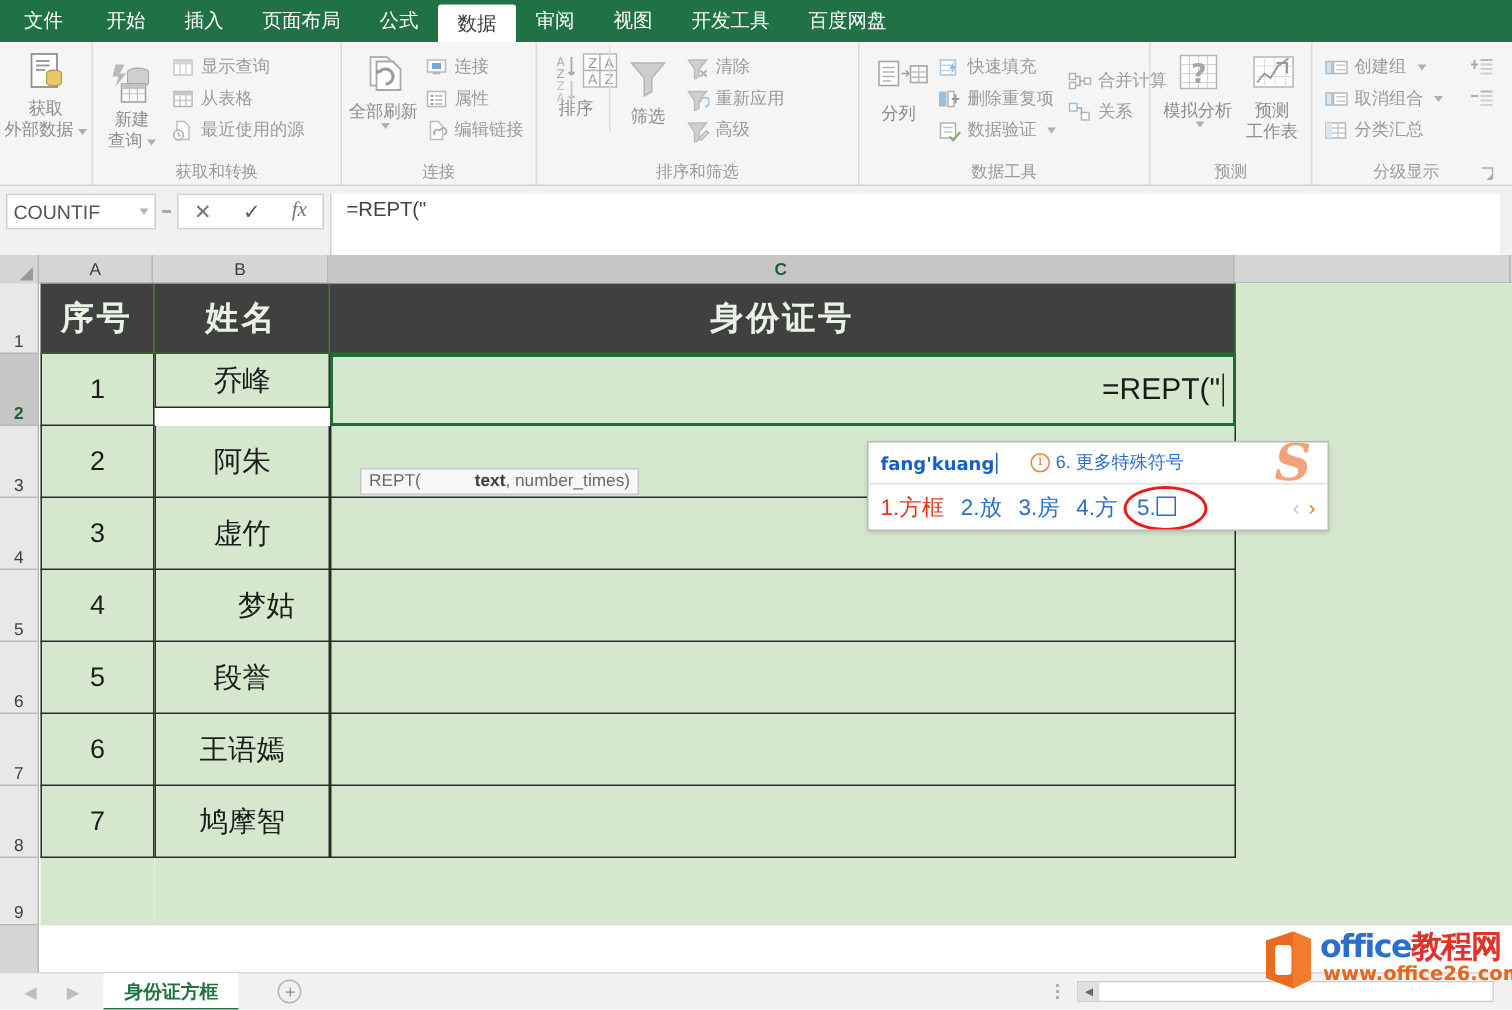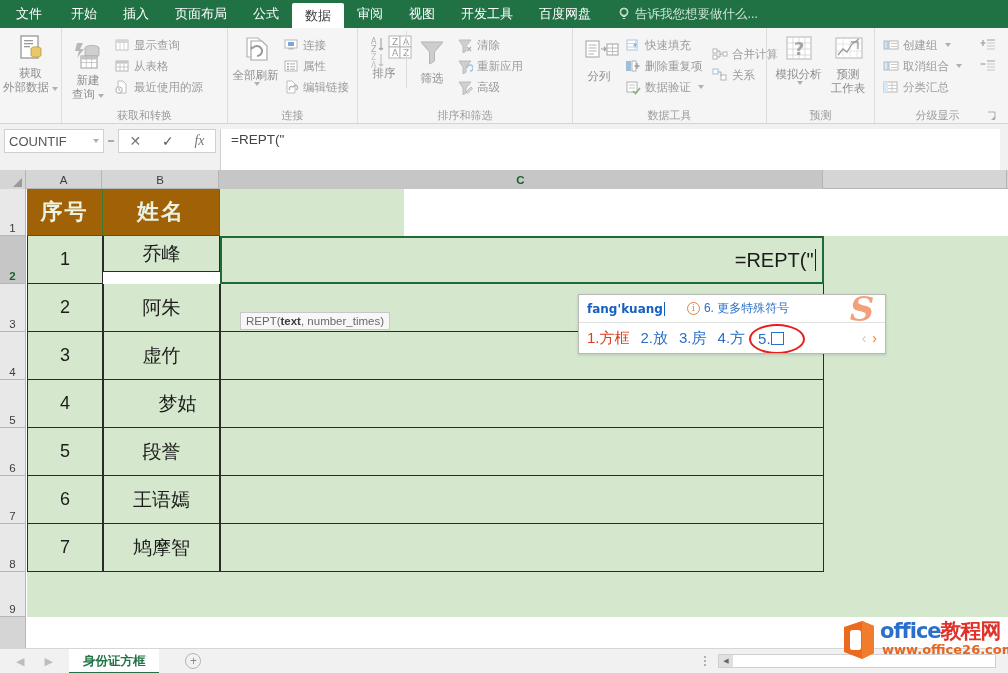--- a/index.html
+++ b/index.html
@@ -148,21 +148,21 @@
     background: #ffffff;
   }
   .row { display: flex; }
   .cell {
     border-right: 1px solid #b9d5ab; border-bottom: 1px solid #b9d5ab;
     display: flex; align-items: center; justify-content: center;
     background: #d5e8cd; flex: 0 0 auto; overflow: hidden;
   }
   .cell.empty-bg { background: #d5e8cd; border-right: none; border-bottom: none; }
   .cell.hdr {
-    background: #a16207; color: #e9f2e4; font-size: 22px; font-weight: bold;
+    background: #404040; color: #e9f2e4; font-size: 22px; font-weight: bold;
     border-right: 1px solid #3f7a2a; border-bottom: 1px solid #2f6b1f;
     letter-spacing: 2px;
   }
   .cell.data {
     font-size: 19px; color: #1c1c1c;
     border-right: 1px solid #2b2b2b; border-bottom: 1px solid #2b2b2b;
     border-left: 1px solid #2b2b2b;
   }
   .cell.dataA { font-size: 18px; }
   .cell.blank { background: #d5e8cd; border: none; }
@@ -176,21 +176,21 @@
     background: #222; margin-left: 1px; vertical-align: middle;
   }
 
   
   .fn-tip {
     position: absolute; left: 240px; top: 312px;
     background: #f7f7f7; border: 1px solid #c8c8c8;
     font-size: 11.5px; color: #6a6a6a; padding: 2px 5px;
     white-space: nowrap; z-index: 40;
   }
-  .fn-tip b { color: #3d3d3d; }
+  .fn-tip b { color: #3d3d3d; padding-left: 36px; }
 
   
   .ime {
     position: absolute; left: 578px; top: 294px; width: 308px; height: 60px;
     background: #ffffff; border: 1px solid #b9b9b9; z-index: 60;
     box-shadow: 0 1px 3px rgba(0,0,0,.15);
     display: flex; flex-direction: column; overflow: hidden;
   }
   .ime-top {
     height: 28px; display: flex; align-items: center;
@@ -301,31 +301,20 @@
     <div class="tab file">文件</div>
     <div class="tab">开始</div>
     <div class="tab">插入</div>
     <div class="tab">页面布局</div>
     <div class="tab">公式</div>
     <div class="tab active">数据</div>
     <div class="tab">审阅</div>
     <div class="tab">视图</div>
     <div class="tab">开发工具</div>
     <div class="tab">百度网盘</div>
-    <div class="tellme">
-      <span class="bulb">
-        <svg width="12" height="14" viewBox="0 0 12 14">
-            <path d="M6 1 A4 4 0 0 1 6 9 M6 1 A4 4 0 0 0 6 9" fill="none" stroke="#cfe3d6" stroke-width="1"></path>
-            <circle cx="6" cy="5" r="3.4" fill="none" stroke="#cfe3d6" stroke-width="1"></circle>
-            <rect x="4.4" y="9" width="3.2" height="1" fill="#cfe3d6"></rect>
-            <rect x="4.8" y="11" width="2.4" height="1" fill="#cfe3d6"></rect>
-          </svg>
-      </span>
-      <span>告诉我您想要做什么...</span>
-    </div>
   </div>
 
   <div class="ribbon">
 
     <div class="rgroup" style="width:62px;">
       <div class="rgroup-body" style="justify-content:center;">
         <div class="bigbtn">
           <span class="bigico">
             <svg width="30" height="30" viewBox="0 0 30 30">
               <rect x="5" y="2" width="17" height="22" fill="#fff" stroke="#8f8f8f" stroke-width="1.2"></rect>
@@ -761,20 +750,21 @@
       <div class="rh" style="height:48px;">7</div>
       <div class="rh" style="height:48px;">8</div>
       <div class="rh" style="height:45px;">9</div>
     </div>
 
     <div class="sheet">
 
       <div class="row">
         <div class="cell hdr" style="width:76px;height:47px;">序号</div>
         <div class="cell hdr" style="width:117px;height:47px;">姓名</div>
+        <div class="cell hdr" style="width:604px;height:47px;">身份证号</div>
         <div class="cell empty-bg" style="width:184px;height:47px;"></div>
       </div>
 
       <div class="row">
         <div class="cell data dataA" style="width:76px;height:48px;">1</div>
         <div class="cell data" style="width:117px;height:36px;">乔峰</div>
         <div class="cell active" style="width:604px;height:48px;">
           <span>=REPT("</span>
             <span class="cursor-bar"></span>
         </div>

